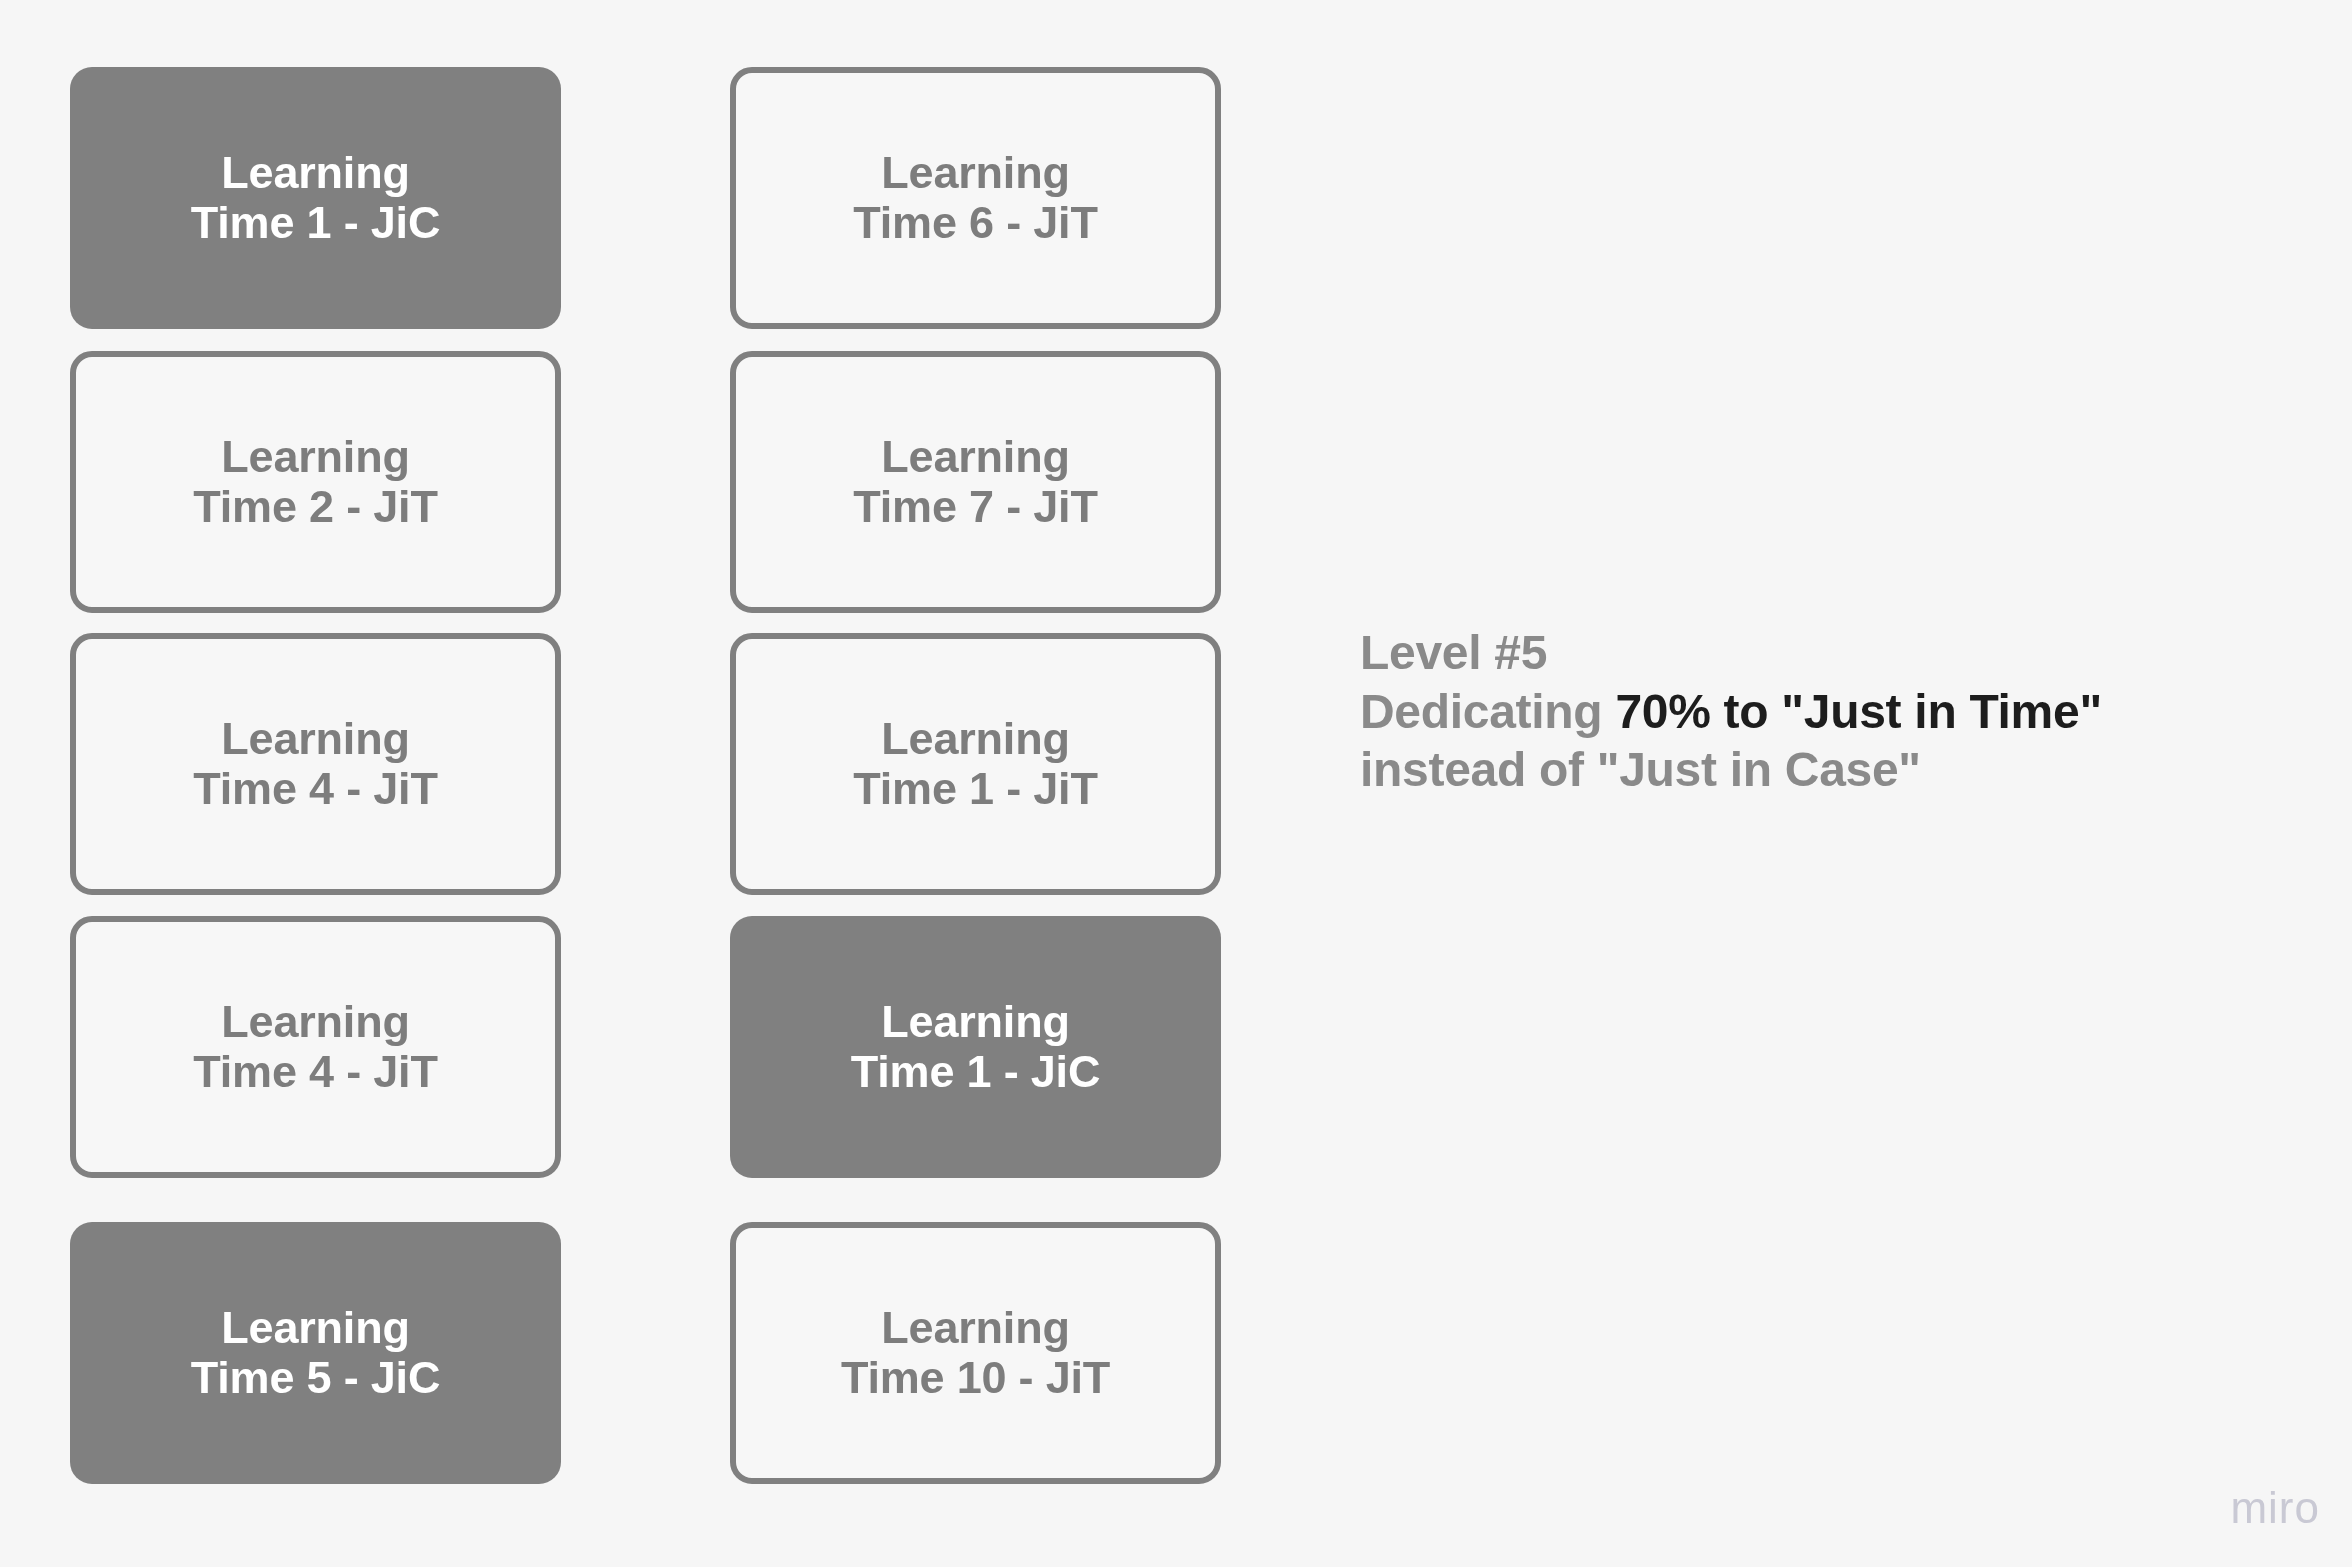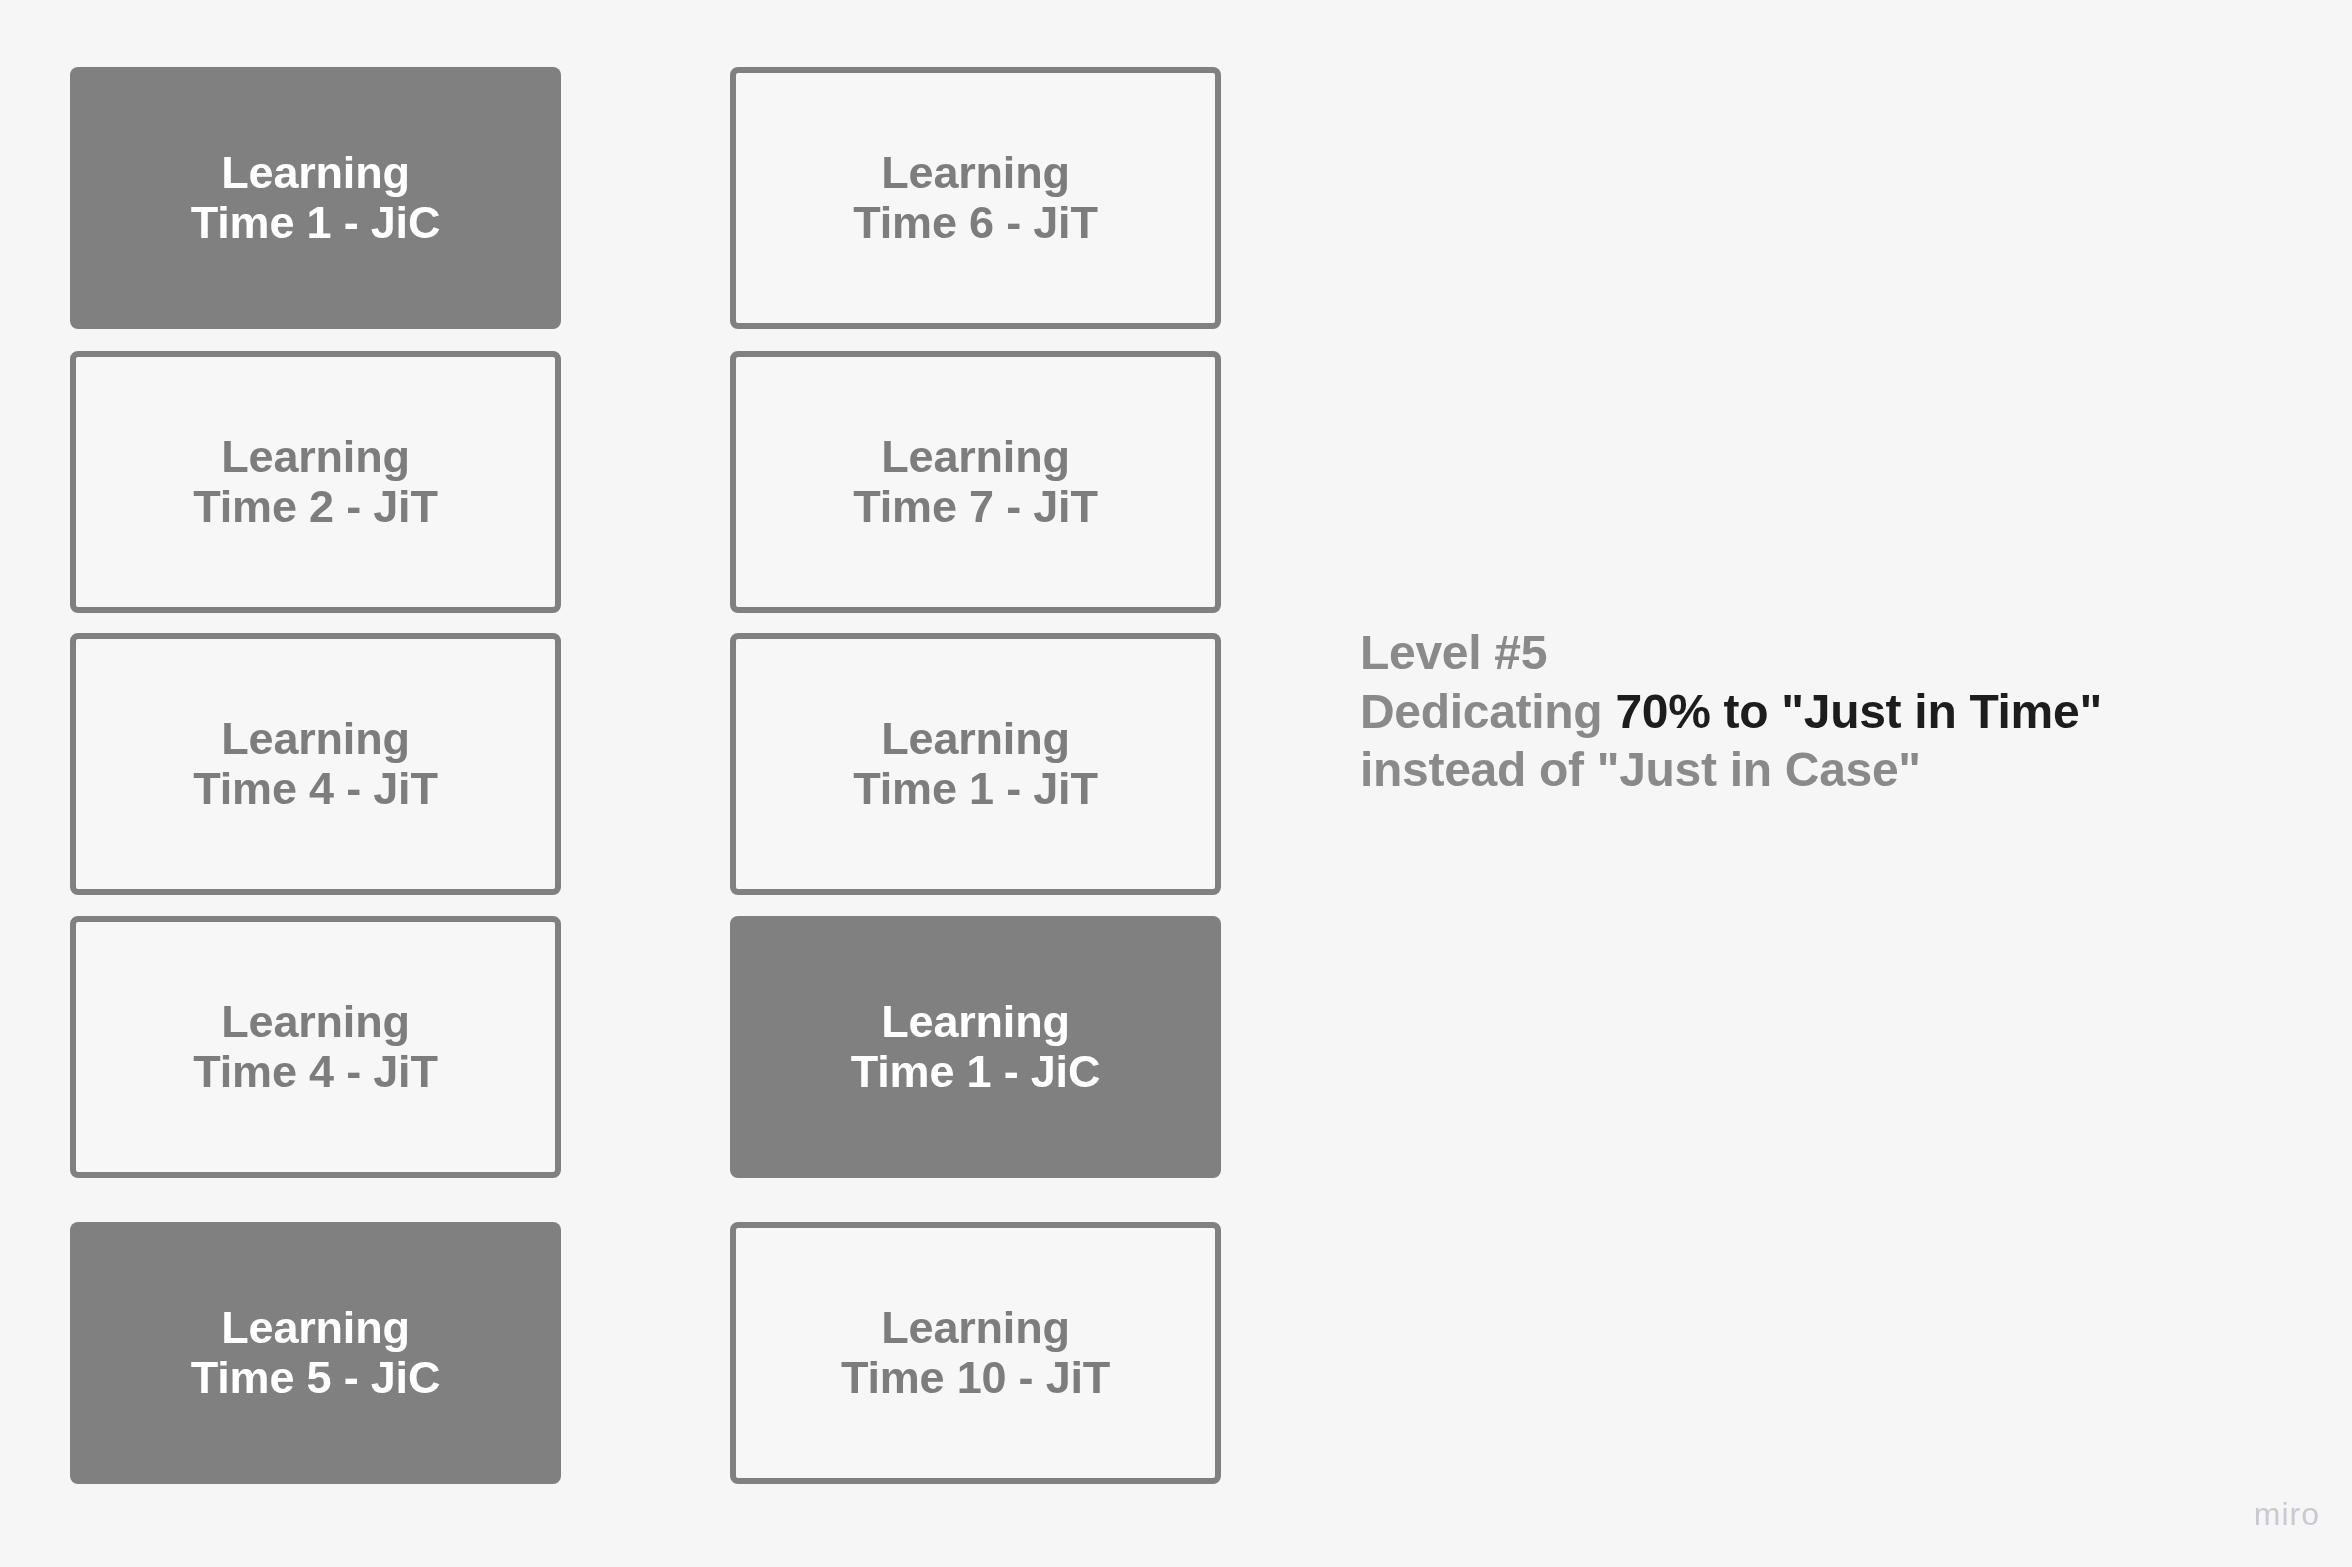--- a/index.html
+++ b/index.html
@@ -19,21 +19,21 @@
     inset: 0;
     width: 2353px;
     height: 1568px;
   }
 
   
   .card {
     position: absolute;
     width: 491px;
     height: 262px;
-    border-radius: 8px;
+    border-radius: 22px;
     box-sizing: border-box;
     display: flex;
     flex-direction: column;
     align-items: center;
     justify-content: center;
     text-align: center;
     font-weight: bold;
     font-size: 45px;
     line-height: 1.12;
     letter-spacing: -0.2px;
@@ -83,21 +83,21 @@
   }
   #annotation .emphasis {
     color: #1d1d1d;
   }
 
   
   #watermark {
     position: absolute;
     right: 33px;
     bottom: 35px;
-    font-size: 32px;
+    font-size: 44px;
     font-weight: normal;
     color: #c9c9d4;
     letter-spacing: 1px;
     user-select: none;
   }
 </style>
 </head>
 <body>
 
 <div id="canvas">

